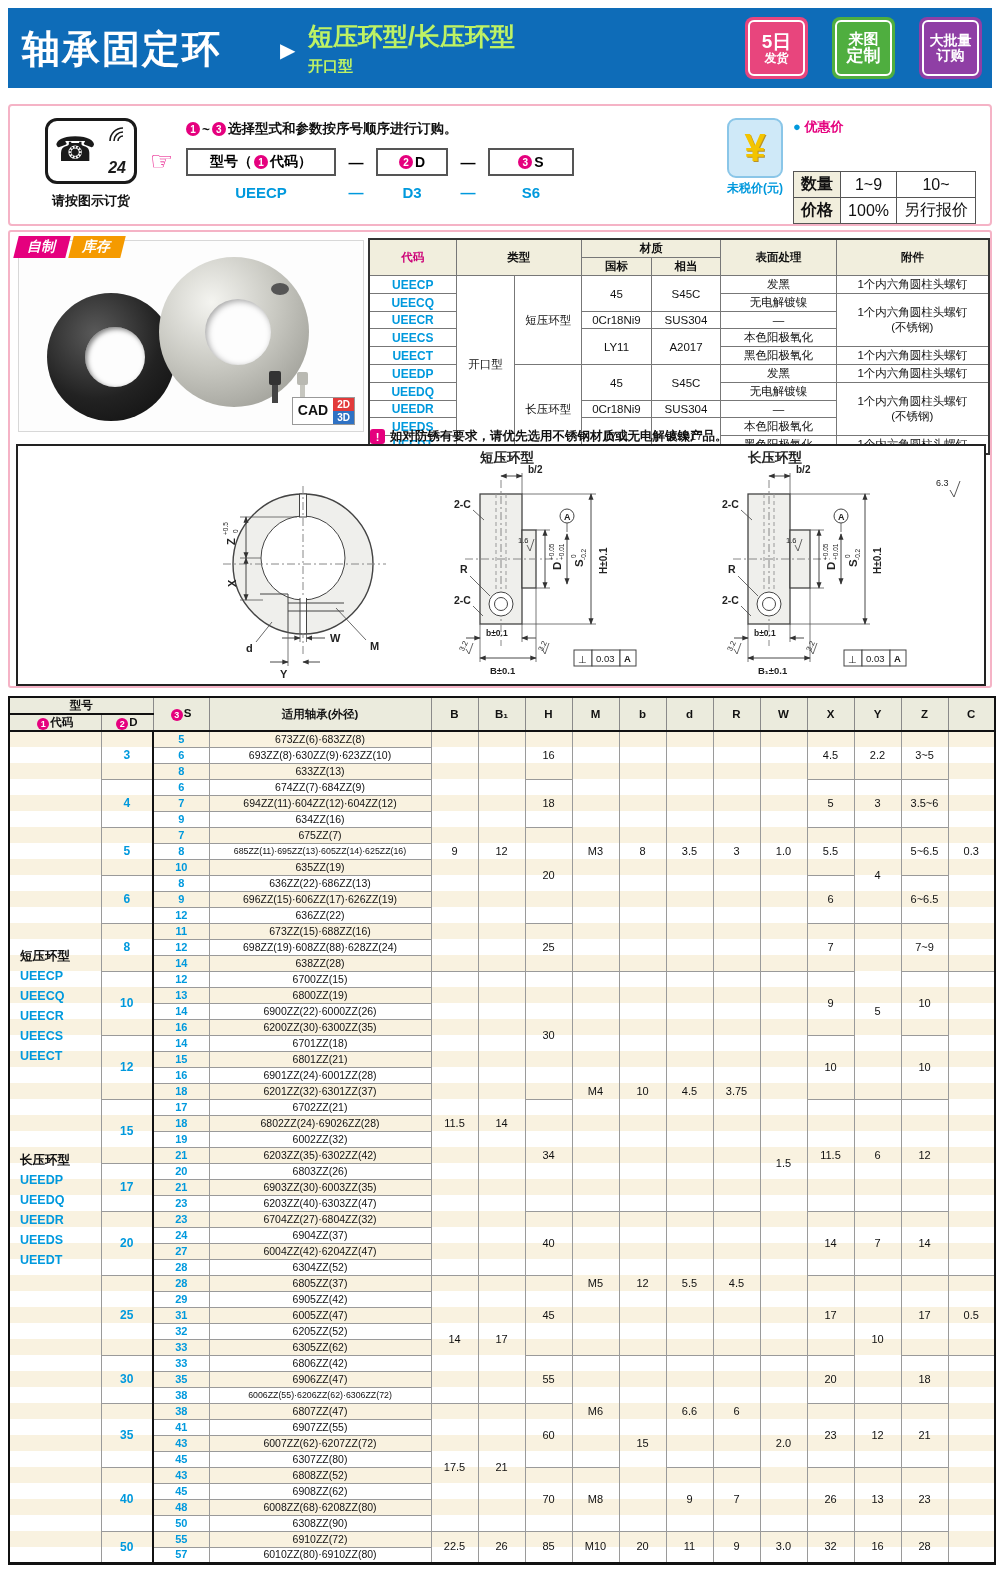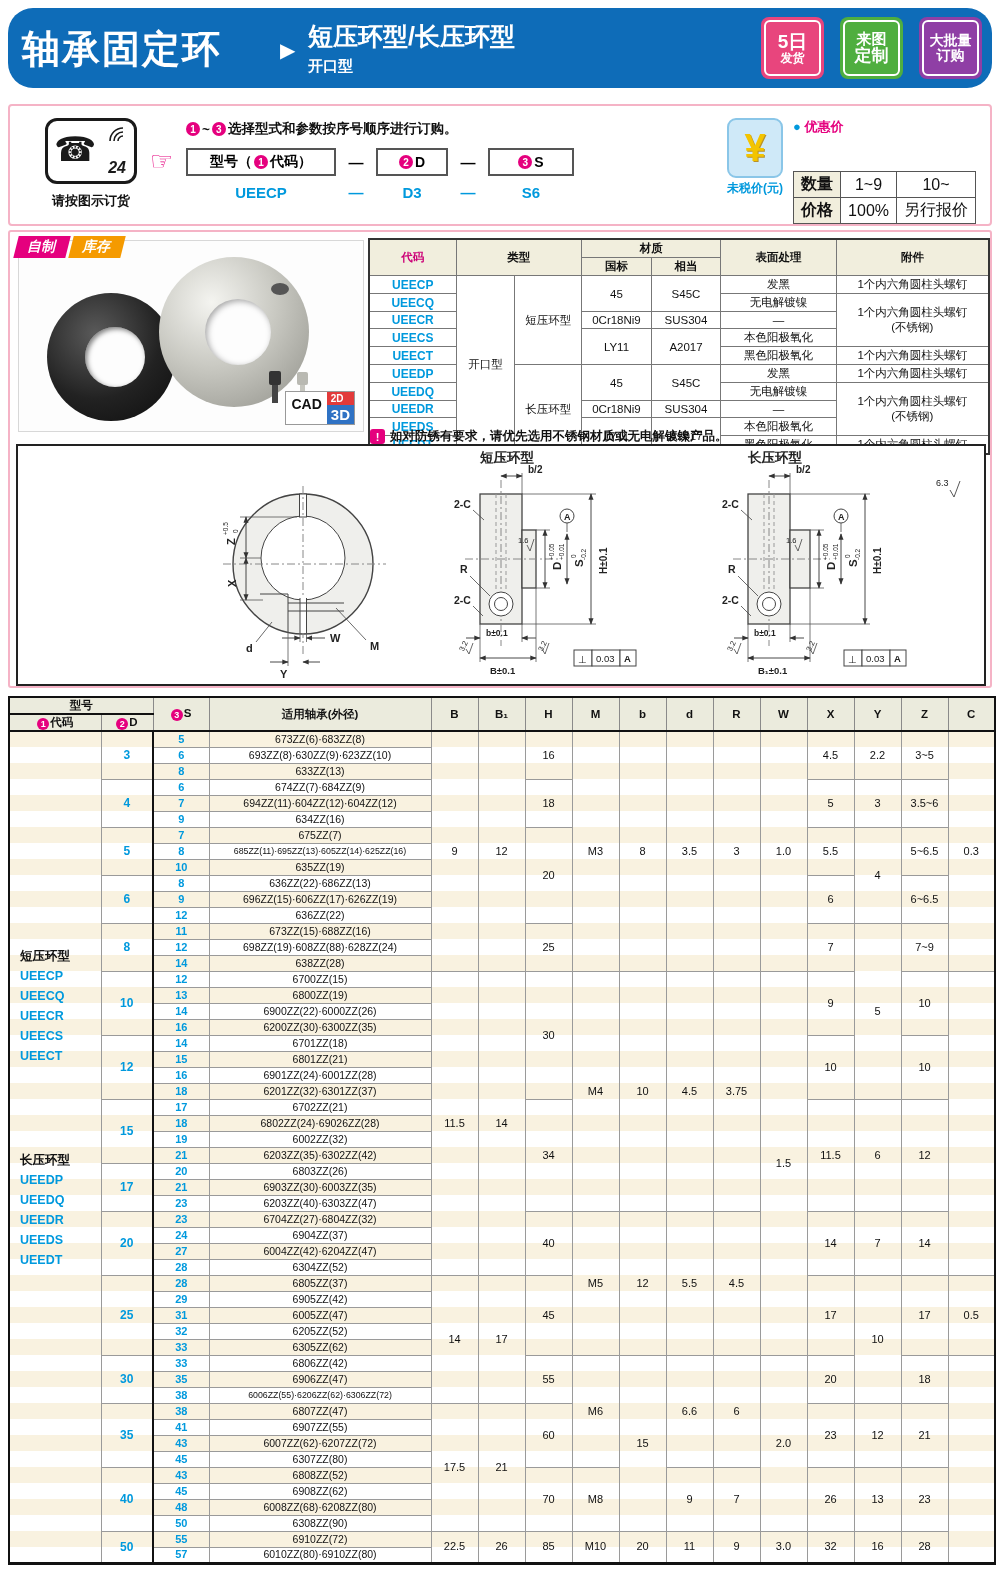--- a/index.html
+++ b/index.html
@@ -1,26 +1,26 @@
 <!DOCTYPE html>
 <html><head>
 <meta charset="utf-8">
 <style>
   * { margin:0; padding:0; box-sizing:border-box; }
   body { font-family:"Liberation Sans", sans-serif; background:#fff; }
   .page { position:relative; width:1000px; height:1570px; background:#fff; overflow:hidden; }
 
   
-  .top-bar { position:absolute; left:8px; top:8px; width:984px; height:80px; background:#0e6cb8;border-radius:25px; }
+  .top-bar { position:absolute; left:8px; top:8px; width:984px; height:80px; background:#0e6cb8; }
   .title-zh { position:absolute; left:14px; top:16px; font-size:38px; font-weight:bold; color:#fff; letter-spacing:2px; }
   .title-arrow { position:absolute; left:272px; top:30px; font-size:20px; color:#fff; }
-  .sub-wrap { position:absolute; left:300px; top:12px; color:#ffffff; }
+  .sub-wrap { position:absolute; left:300px; top:12px; color:#bef264; }
   .sub1 { font-size:25px; font-weight:bold; }
   .sub2 { font-size:15px; font-weight:bold; margin-top:4px; }
-  .badges { position:absolute; right:10px; top:9px; display:flex; gap:16px; }
+  .badges { position:absolute; right:10px; top:9px; display:flex; gap:24px; }
   .badge { width:63px; height:62px; border-radius:8px; padding:3px; }
   .badge-inner { width:100%; height:100%; border:2px solid #fff; border-radius:6px; color:#fff; display:flex; flex-direction:column; align-items:center; justify-content:center; line-height:1.05; }
   .badge-l1 { font-size:19px; font-weight:bold; }
   .badge-l2 { font-size:12px; font-weight:bold; }
   .badge-3 .badge-l1 { font-size:14px; }
   .badge-3 .badge-l2 { font-size:14px; }
 
   
   .order-box { position:absolute; left:8px; top:104px; width:984px; height:122px; border:2px solid #f5b3c6; border-radius:4px; background:#fff; }
   .phone-wrap { position:absolute; left:22px; top:12px; width:118px; text-align:center; }
@@ -57,21 +57,21 @@
   .photo-box { position:absolute; left:8px; top:8px; width:346px; height:192px; background:#fdfdfd; border:1px solid #d8d8d8; overflow:hidden; }
   .ring { position:absolute; border-radius:50%; }
   .ring-hole { position:absolute; border-radius:50%; background:#fdfdfd; }
   .screw { position:absolute; }
   .screw .head { border-radius:2px; margin:0 auto; }
   .screw .shaft { margin:0 auto; }
   .cad-badge { position:absolute; right:8px; bottom:6px; display:flex; align-items:stretch; border:1px solid #999; background:#fff; }
   .cad-txt { font-size:14px; font-weight:bold; color:#111; padding:4px 5px; }
   .cad-col { display:flex; flex-direction:column; }
   .cad-2d { background:#e23a3a; color:#fff; font-size:10px; font-weight:bold; padding:1px 4px; }
-  .cad-3d { background:#2f72c4; color:#fff; font-size:15px; font-weight:bold; padding:1px 4px; }
+  .cad-3d { background:#2f72c4; color:#fff; font-size:10px; font-weight:bold; padding:1px 4px; }
 
   #materials-table { position:absolute; left:358px; top:6px; border-collapse:collapse; table-layout:fixed; }
   #materials-table th, #materials-table td { border:1px solid #777; font-size:11.5px; text-align:center; padding:1px 2px; color:#111; height:15px; }
   #materials-table th { background:#f1eedd; font-weight:bold; }
   #materials-table th.mag { color:#cc0077; }
   #materials-table td.mat-code { color:#0099dd; font-weight:bold; font-size:12px; }
   #materials-table { border:2px solid #333; }
   .note-row { position:absolute; left:360px; top:196px; display:flex; align-items:center; gap:5px; font-size:12.5px; font-weight:bold; color:#111; }
   .note-ico { display:inline-flex; width:15px; height:15px; background:#e5007e; color:#fff; border-radius:3px; align-items:center; justify-content:center; font-size:11px; font-weight:bold; }
 

